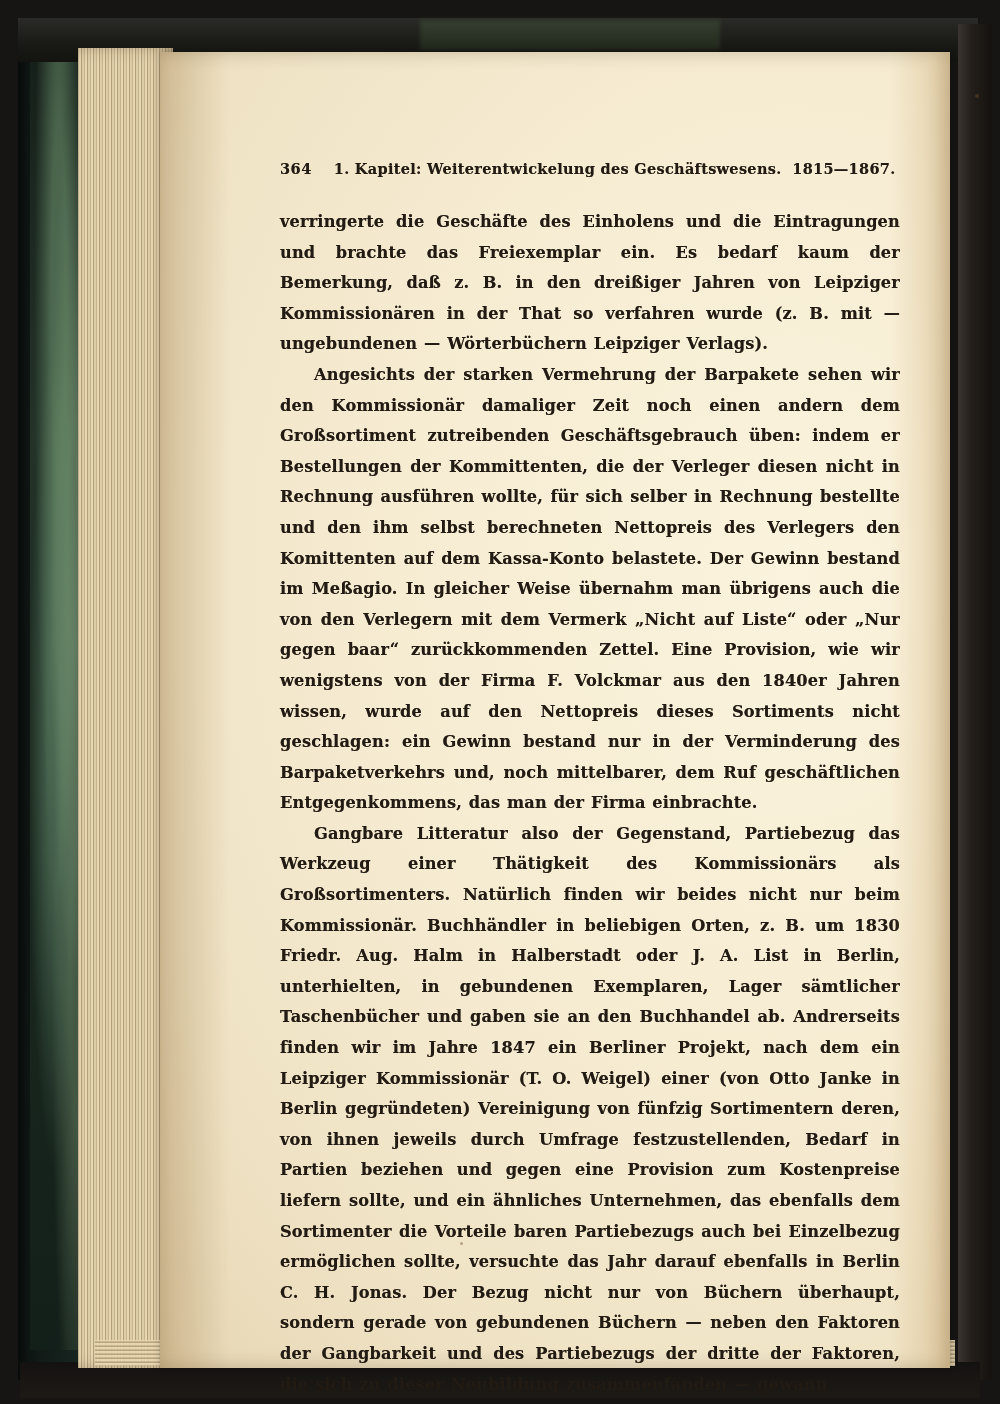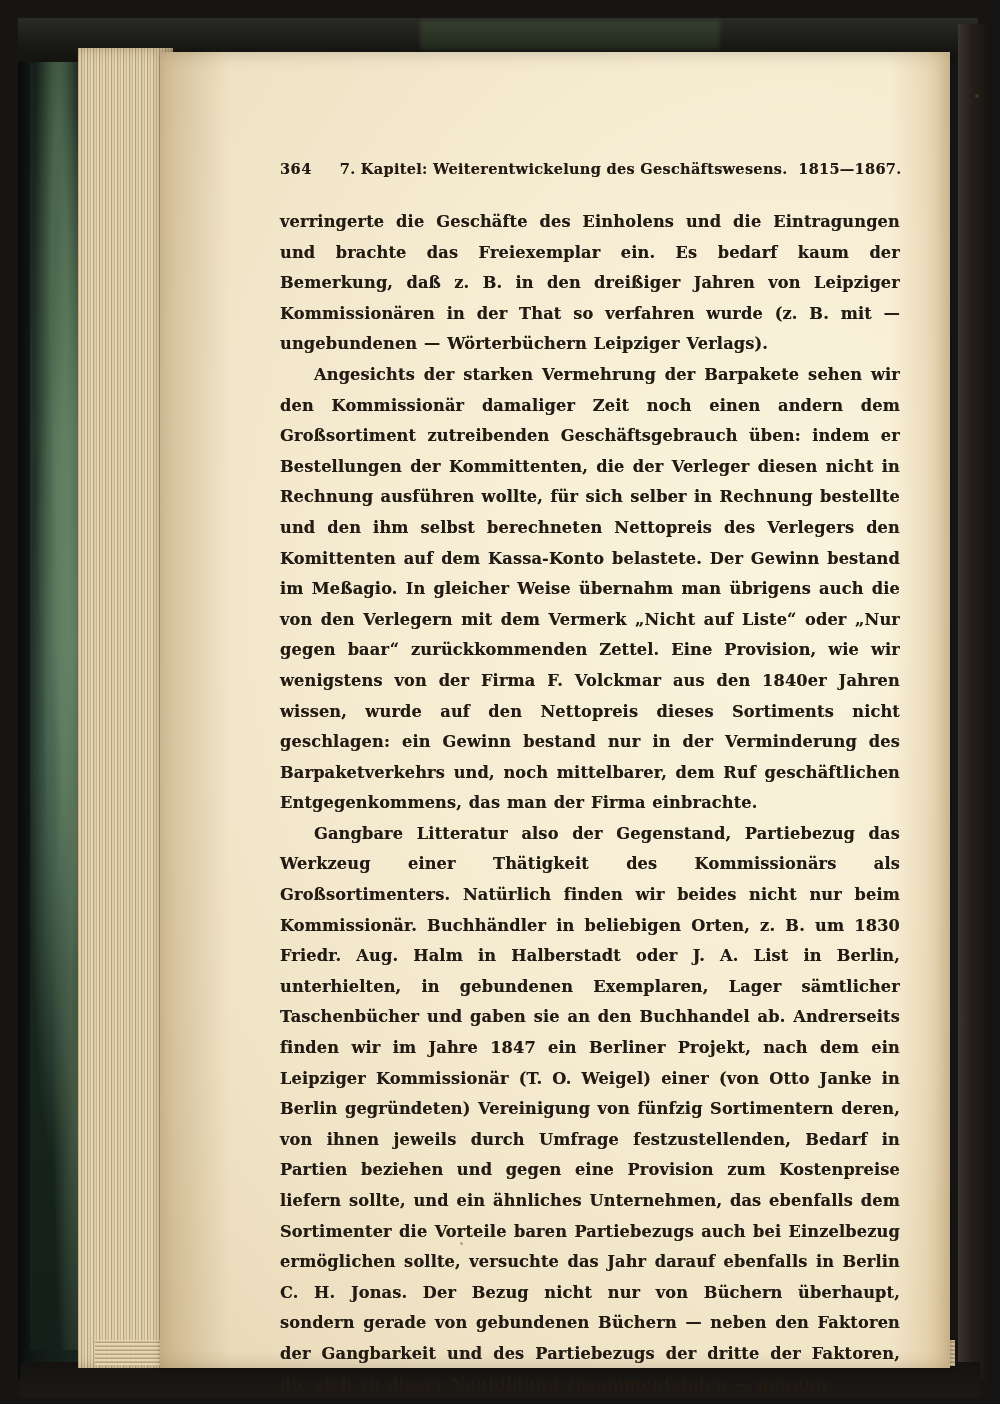--- a/index.html
+++ b/index.html
@@ -159,21 +159,21 @@
     width: 620px;
   }
   .running-head {
     font-size: 14.5px;
     letter-spacing: 0.3px;
     color: #26201a;
     margin-bottom: 30px;
     white-space: nowrap;
   }
   .running-head .folio {
-    margin-right: 28px;
+    margin-right: 22px;
     letter-spacing: 0.5px;
   }
   .body-par {
     font-size: 16.2px;
     line-height: 30.6px;
     color: #231d17;
     text-align: justify;
     text-align-last: left;
     margin: 0 0 0 0;
     letter-spacing: 0.15px;
@@ -209,21 +209,21 @@
   <div class="leaf-stack-bottom"></div>
 
   <div class="page">
 
     <span class="speck" style="left:815px; top:42px;"></span>
     <span class="speck" style="left:300px; top:1190px; width:3px; height:3px;"></span>
 
     <div class="textblock">
 
       <div class="running-head fraktur ink">
-        <span class="folio">364</span><span>7. Kapitel: Weiterentwickelung des Geschäftswesens.</span>&nbsp;&nbsp;<span>1815—1867.</span>
+        <span class="folio">364</span><span>1. Kapitel: Weiterentwickelung des Geschäftswesens.</span>&nbsp;&nbsp;<span>1815—1867.</span>
       </div>
 
       <p class="body-par fraktur ink">verringerte die Geschäfte des Einholens und die Eintragungen und brachte das Freiexemplar ein. Es bedarf kaum der Bemerkung, daß z. B. in den dreißiger Jahren von Leipziger Kommissionären in der That so verfahren wurde (z. B. mit — ungebundenen — Wörterbüchern Leipziger Verlags).</p>
       <p class="body-par fraktur ink">Angesichts der starken Vermehrung der Barpakete sehen wir den Kommissionär damaliger Zeit noch einen andern dem Großsortiment zutreibenden Geschäftsgebrauch üben: indem er Bestellungen der Kommittenten, die der Verleger diesen nicht in Rechnung ausführen wollte, für sich selber in Rechnung bestellte und den ihm selbst berechneten Nettopreis des Verlegers den Komittenten auf dem Kassa-Konto belastete. Der Gewinn bestand im Meßagio. In gleicher Weise übernahm man übrigens auch die von den Verlegern mit dem Vermerk „Nicht auf Liste“ oder „Nur gegen baar“ zurückkommenden Zettel. Eine Provision, wie wir wenigstens von der Firma F. Volckmar aus den 1840er Jahren wissen, wurde auf den Nettopreis dieses Sortiments nicht geschlagen: ein Gewinn bestand nur in der Verminderung des Barpaketverkehrs und, noch mittelbarer, dem Ruf geschäftlichen Entgegenkommens, das man der Firma einbrachte.</p>
       <p class="body-par fraktur ink">Gangbare Litteratur also der Gegenstand, Partiebezug das Werkzeug einer Thätigkeit des Kommissionärs als Großsortimenters. Natürlich finden wir beides nicht nur beim Kommissionär. Buchhändler in beliebigen Orten, z. B. um 1830 Friedr. Aug. Halm in Halberstadt oder J. A. List in Berlin, unterhielten, in gebundenen Exemplaren, Lager sämtlicher Taschenbücher und gaben sie an den Buchhandel ab. Andrerseits finden wir im Jahre 1847 ein Berliner Projekt, nach dem ein Leipziger Kommissionär (T. O. Weigel) einer (von Otto Janke in Berlin gegründeten) Vereinigung von fünfzig Sortimentern deren, von ihnen jeweils durch Umfrage festzustellenden, Bedarf in Partien beziehen und gegen eine Provision zum Kostenpreise liefern sollte, und ein ähnliches Unternehmen, das ebenfalls dem Sortimenter die Vorteile baren Partiebezugs auch bei Einzelbezug ermöglichen sollte, versuchte das Jahr darauf ebenfalls in Berlin C. H. Jonas. Der Bezug nicht nur von Büchern überhaupt, sondern gerade von gebundenen Büchern — neben den Faktoren der Gangbarkeit und des Partiebezugs der dritte der Faktoren, die sich zu dieser Neubildung zusammenfanden — gewann</p>
 
     </div>
   </div>
 </div>
 

